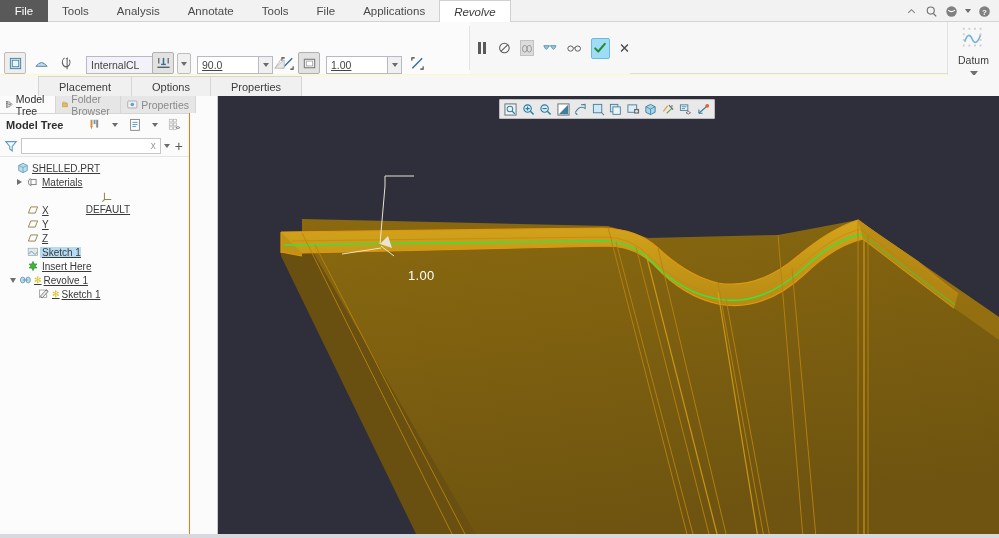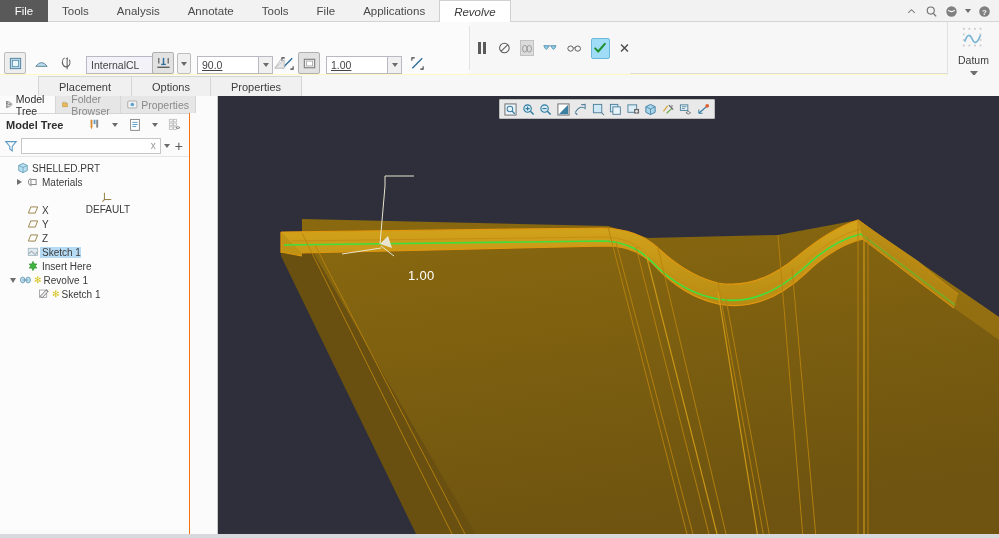--- a/index.html
+++ b/index.html
@@ -149,21 +149,21 @@
     font-size:10px; color:#999;
   }
 
   .tree {
     position:absolute; left:0; top:60px; right:0; bottom:8px;
     background:#fcfcfc; border-top:1px solid #e6e6e6;
     padding-top:4px; overflow:hidden;
   }
   .tree-row {
     height:14px; display:flex; align-items:center; font-size:10px; color:#3a3a3a;
-    padding-left:2px; white-space:nowrap;
+    padding-left:2px; white-space:nowrap;text-decoration:underline;
   }
   .tw { width:11px; display:flex; align-items:center; justify-content:center; flex:0 0 11px; }
   .ticon { width:15px; display:flex; align-items:center; justify-content:center; flex:0 0 15px; }
   .tlabel { padding-left:2px; }
   .tlabel.sel { background:#b6dcf5; }
   .tri-r { width:0;height:0;border-top:3.5px solid transparent;border-bottom:3.5px solid transparent;border-left:5px solid #6f6f6f; }
   .tri-d { width:0;height:0;border-left:3.5px solid transparent;border-right:3.5px solid transparent;border-top:5px solid #6f6f6f; }
 
   
   .graphics {

